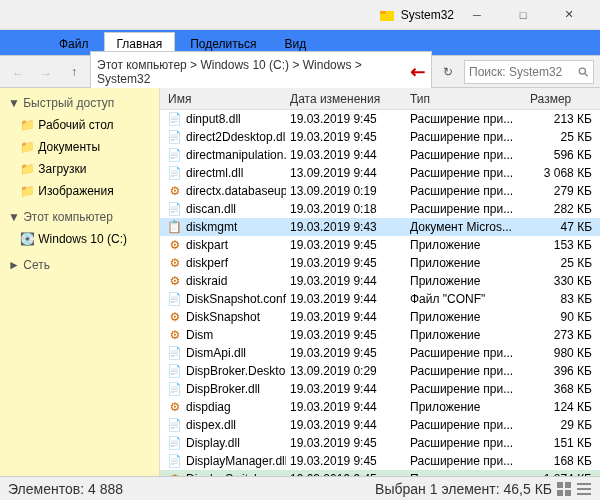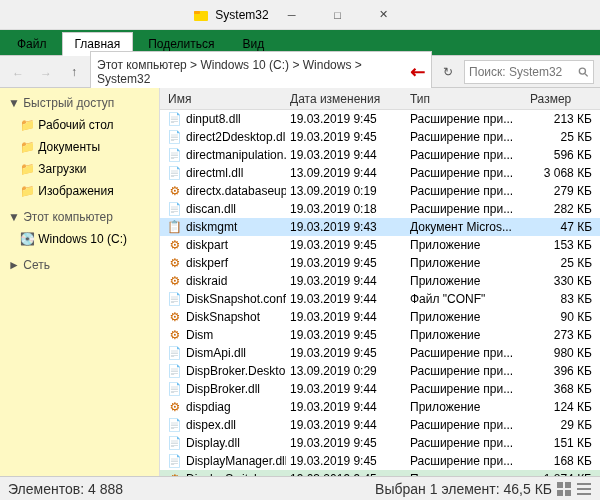--- a/index.html
+++ b/index.html
@@ -15,21 +15,21 @@
     }
 
     
     .title-bar {
       background: #f0f0f0;
       height: 30px;
       display: flex;
       align-items: center;
       padding: 0 8px;
       border-bottom: 1px solid #ddd;
-      justify-content: center;
+      justify-content: flex-end;
     }
     .title-bar-left {
       display: flex;
       align-items: center;
       gap: 6px;
     }
     .title-icon {
       width: 16px;
       height: 16px;
     }
@@ -49,24 +49,25 @@
       justify-content: center;
       cursor: pointer;
       font-size: 11px;
       background: transparent;
       border: none;
       color: #444;
     }
 
     
     .ribbon {
-      background: #15803d;
+      background: #3b82f6;
       border-bottom: 1px solid #ccc;
       display: flex;
       flex-direction: column;
+      padding-left: 42px;
     }
     .ribbon-tabs {
       display: flex;
       align-items: flex-end;
       padding: 0 4px;
       gap: 2px;
       margin-top: 2px;
     }
     .ribbon-tab {
       padding: 4px 12px;

